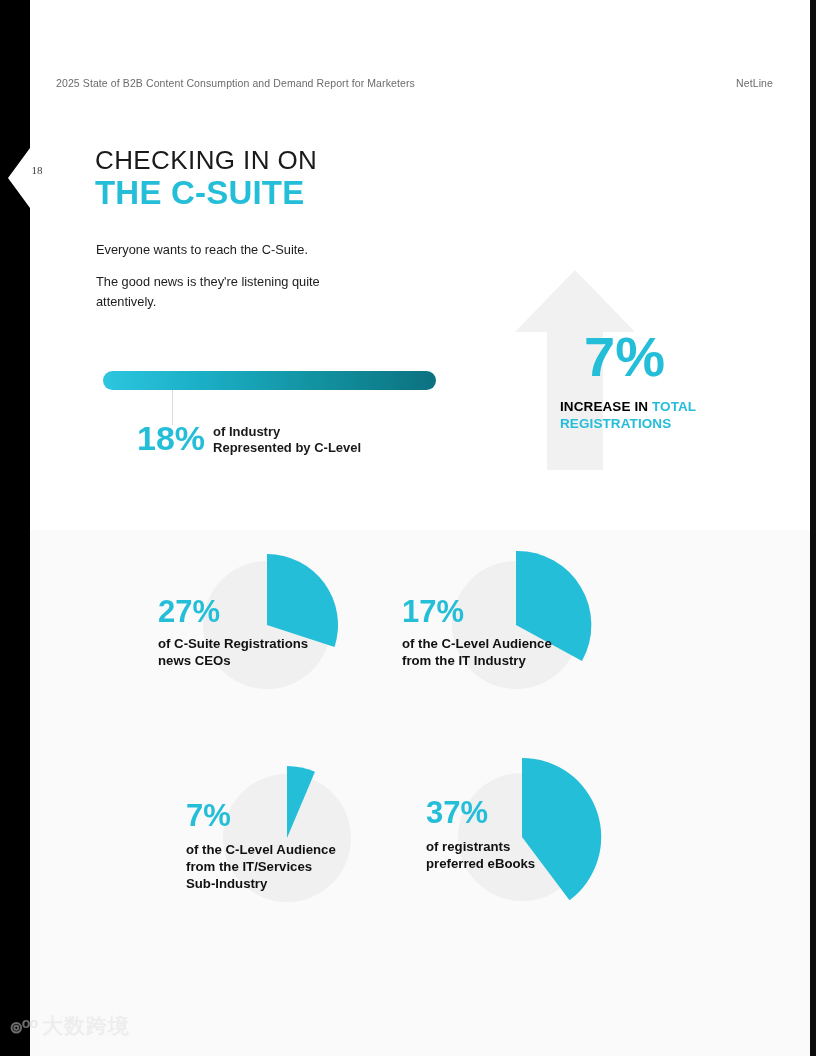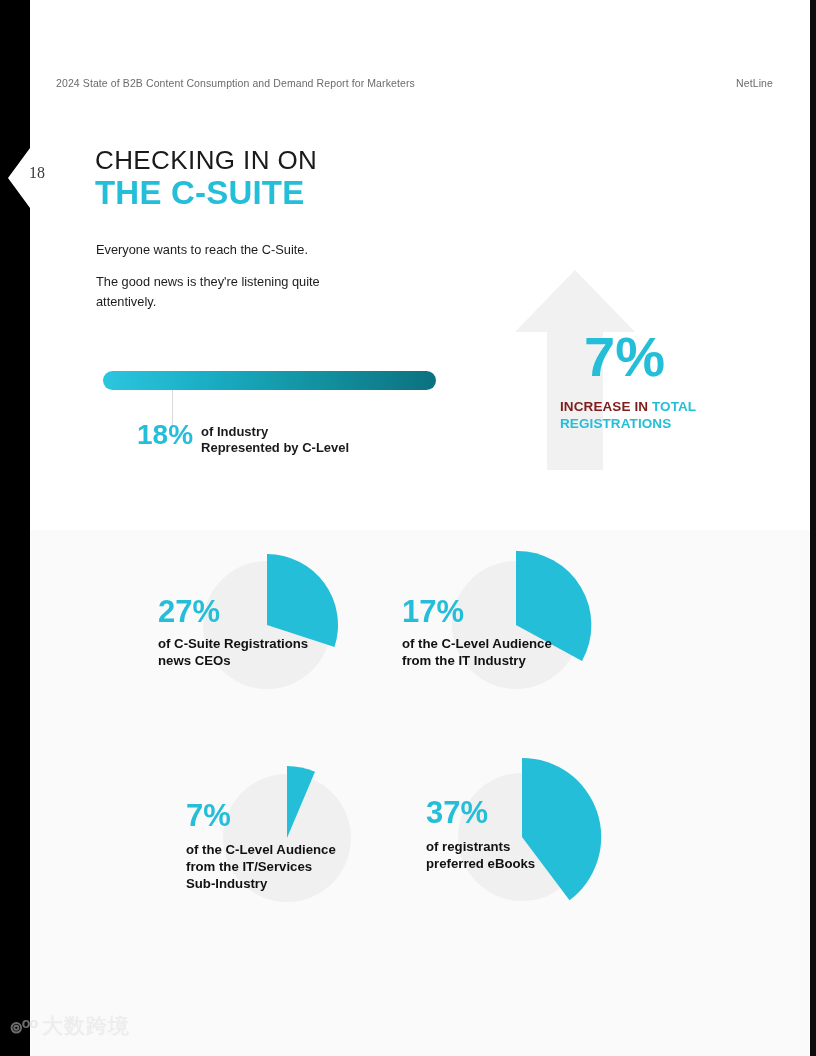--- a/index.html
+++ b/index.html
@@ -50,21 +50,21 @@
     position: absolute;
     right: 0; top: 0;
     width: 6px; height: 1056px;
     background: #0d0d0d;
   }
   .page-number {
     position: absolute;
     left: 24px; top: 164px;
     width: 26px;
     text-align: center;
-    font-size: 16px;
+    font-size: 11px;
     color: #3b3b3b;
     font-family: "Liberation Serif", serif;
   }
 
   
   .hdr {
     position: absolute;
     top: 77px;
     font-size: 10.5px;
     color: #6b6b6b;
@@ -120,21 +120,21 @@
     width: 1px; height: 35px;
     background: #d7dbdc;
   }
   .bar-callout {
     position: absolute;
     left: 137px; top: 421px;
     display: flex;
     align-items: flex-start;
   }
   .bar-pct {
-    font-size: 28px;
+    font-size: 34px;
     font-weight: 700;
     color: #25bed9;
     line-height: 1;
     margin-right: 8px;
     white-space: nowrap;
   }
   .bar-label {
     font-size: 13px;
     font-weight: 700;
     color: #1a1a1a;
@@ -160,21 +160,21 @@
   }
   .arrow-stat-label {
     position: absolute;
     left: 560px; top: 398px;
     font-size: 13.5px;
     font-weight: 700;
     line-height: 1.26;
     letter-spacing: 0.1px;
     width: 200px;
   }
-  .tx-black { color: #7f1d1d; }
+  .tx-black { color: #000000; }
   .tx-cyan  { color: #25bed9; }
 
   
   .pie-stat { position: absolute; }
   .pie-svg  { position: absolute; left: 0; top: 0; }
   .pie-pct {
     position: absolute;
     font-size: 31px;
     font-weight: 700;
     color: #25bed9;
@@ -218,21 +218,21 @@
 
 <div class="page">
 
   <div class="band-top"></div>
   <div class="band-bottom"></div>
 
   <div class="left-rail"></div>
   <div class="right-edge"></div>
   <div class="page-number">18</div>
 
-  <div class="hdr hdr-left">2024 State of B2B Content Consumption and Demand Report for Marketers</div>
+  <div class="hdr hdr-left">2025 State of B2B Content Consumption and Demand Report for Marketers</div>
   <div class="hdr hdr-right">NetLine</div>
 
   <div class="title-sub">CHECKING IN ON</div>
   <div class="title-main">THE C-SUITE</div>
 
   <div class="intro intro-1">Everyone wants to reach the C-Suite.</div>
   <div class="intro intro-2">The good news is they're listening quite attentively.</div>
 
   <div class="bar-track"></div>
   <div class="bar-connector"></div>

